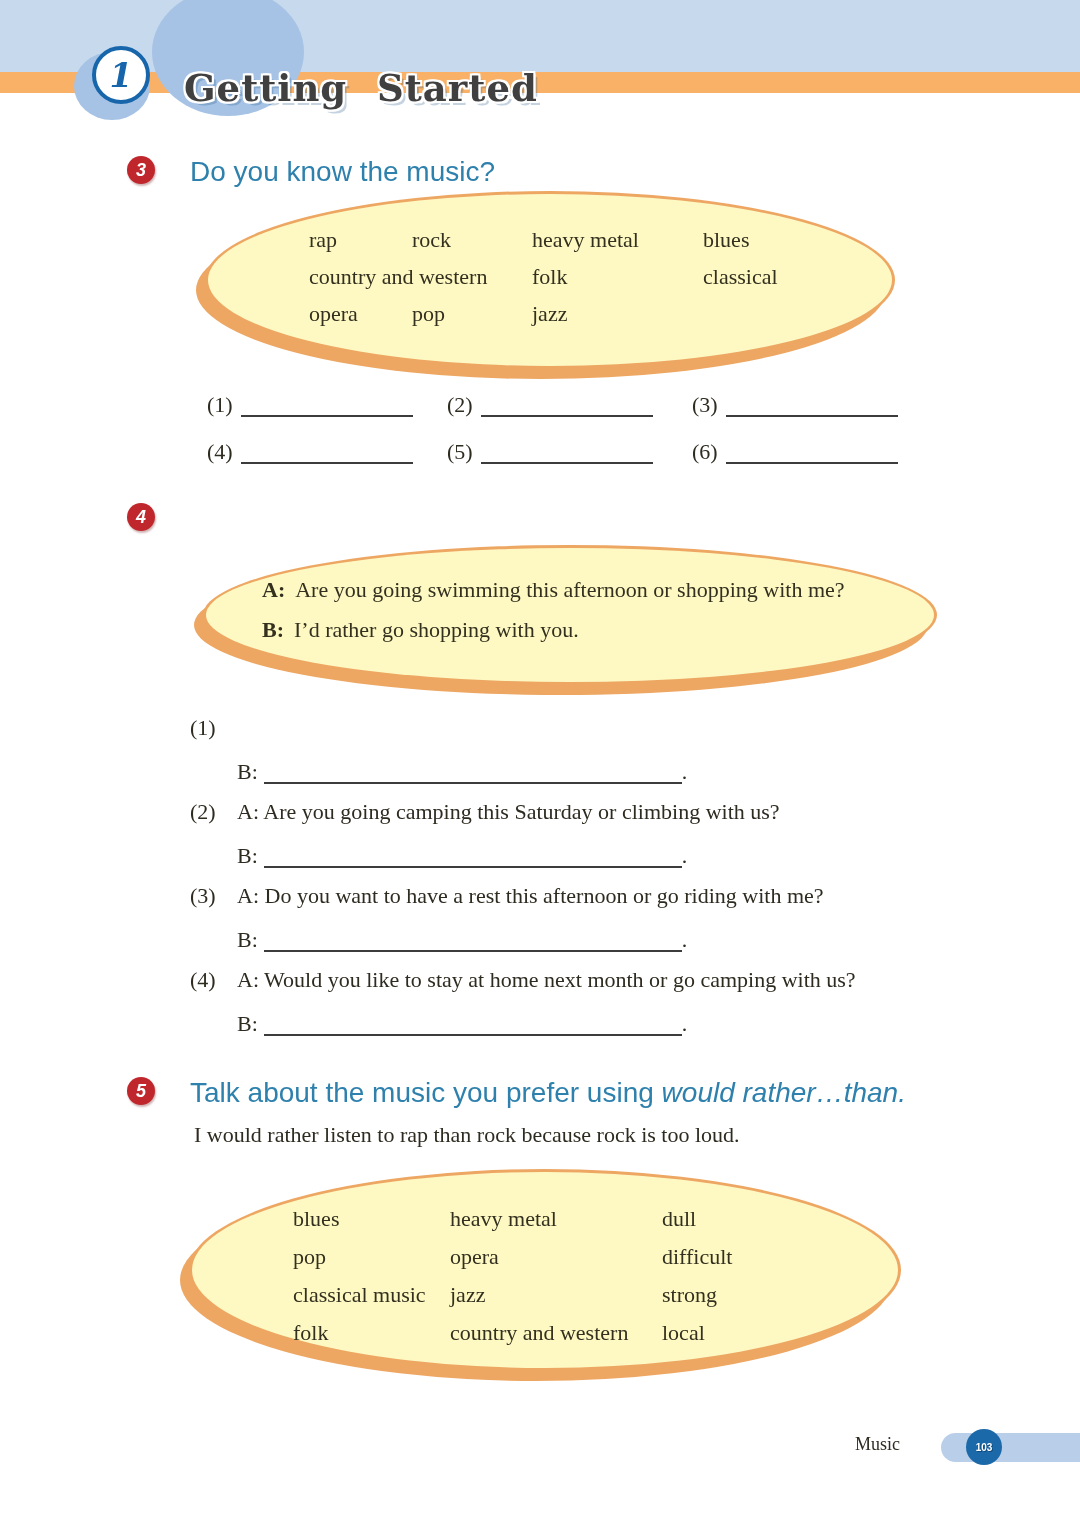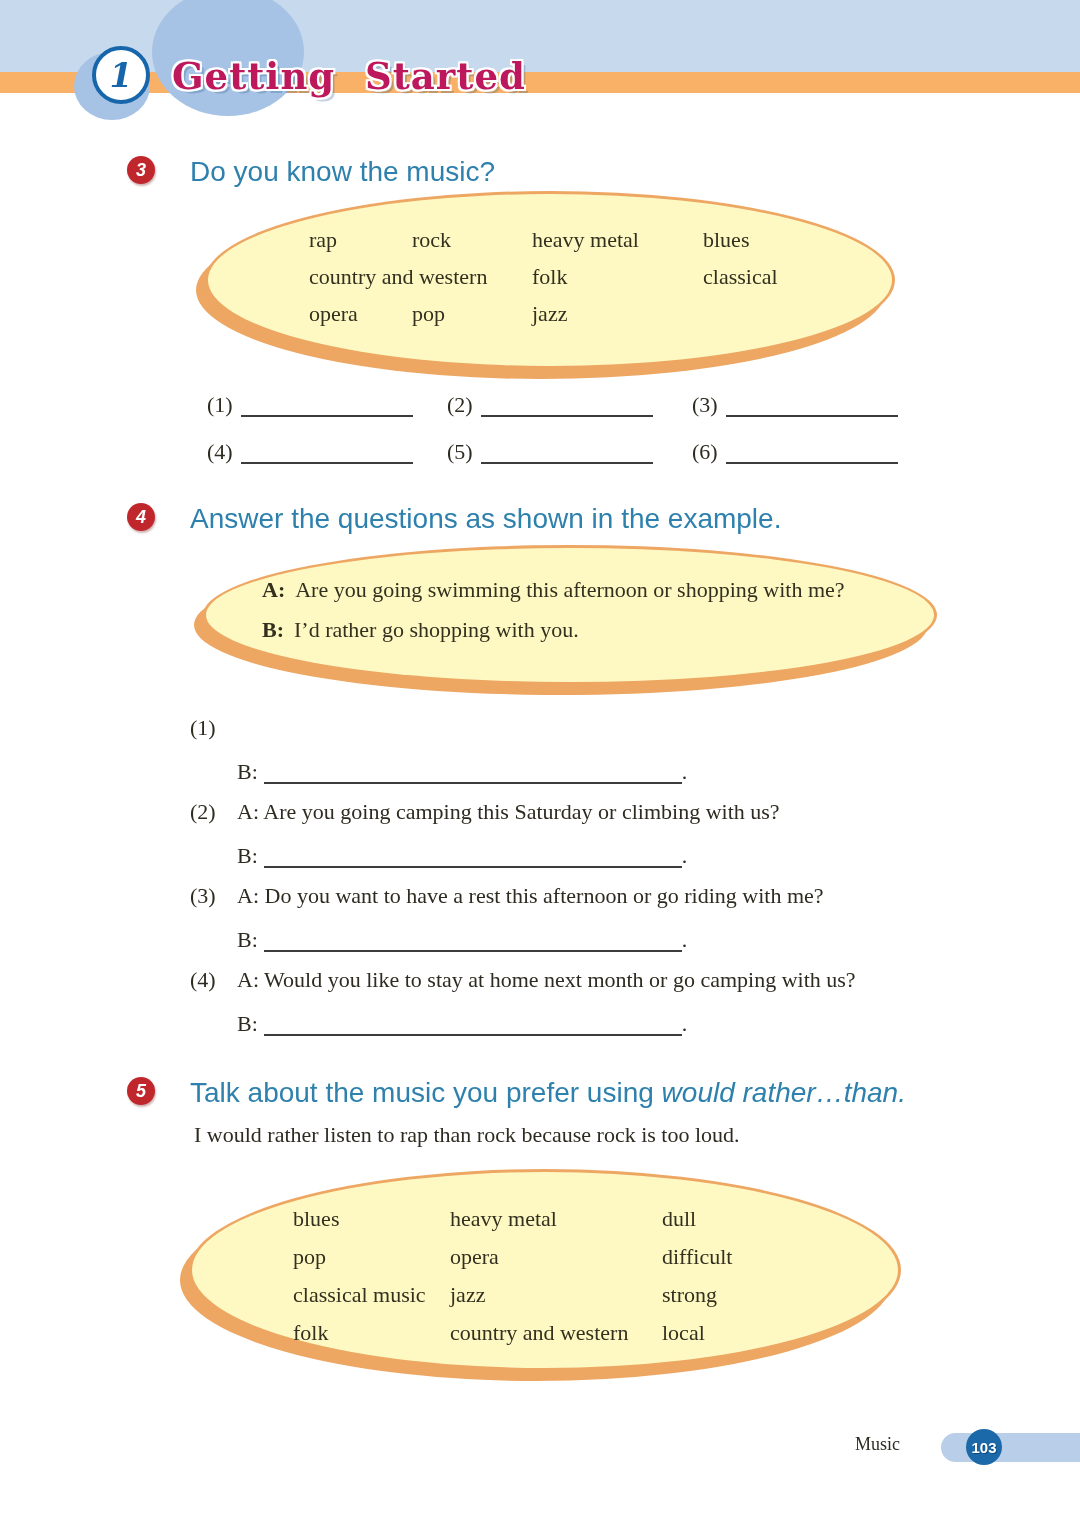--- a/index.html
+++ b/index.html
@@ -13,23 +13,23 @@
   .blob{position:absolute;border-radius:50%;background:#a6c3e5;z-index:2;}
   .blob1{left:152px;top:-12px;width:152px;height:128px;}
   .blob2{left:74px;top:52px;width:76px;height:68px;}
   .unit-badge{
     position:absolute;left:92px;top:46px;width:50px;height:50px;border-radius:50%;
     background:#ffffff;border:4px solid #1766ab;color:#1766ab;z-index:3;
     font-family:"DejaVu Serif",serif;font-weight:bold;font-style:italic;font-size:33px;
     display:flex;align-items:center;justify-content:center;
   }
   .page-title{
-    position:absolute;left:172px;top:54px;margin:0;z-index:3;
+    position:absolute;left:172px;top:54px;margin:12px;z-index:3;
     font-family:"DejaVu Serif",serif;font-weight:bold;font-size:37px;letter-spacing:1px;
-    word-spacing:16px;color:#be185d;
+    word-spacing:16px;color:#404040;
     text-shadow:-2px -2px 0 #fff,2px -2px 0 #fff,-2px 2px 0 #fff,2px 2px 0 #fff,
                 -2px 0 0 #fff,2px 0 0 #fff,0 -2px 0 #fff,0 2px 0 #fff,4px 4px 0 rgba(22,80,130,.25);
   }
   
   .ex-badge{
     position:absolute;width:28px;height:28px;border-radius:50%;background:#c0272d;
     color:#fff;font-family:"Liberation Sans",sans-serif;font-weight:bold;font-style:italic;
     font-size:18px;display:flex;align-items:center;justify-content:center;
     box-shadow:1px 2px 2px rgba(120,40,40,.35);
   }
@@ -83,21 +83,21 @@
   .ex5-sentence{position:absolute;left:194px;top:1122px;font-size:22px;color:#2e2b20;}
   
   .footer-label{position:absolute;left:855px;top:1434px;font-size:18px;color:#2e2b20;}
   .footer-pill{
     position:absolute;left:941px;top:1433px;width:139px;height:29px;
     background:#b9cfe9;border-radius:15px 0 0 15px;
   }
   .footer-circle{
     position:absolute;left:966px;top:1429px;width:36px;height:36px;border-radius:50%;
     background:#1c69a9;color:#fff;font-family:"Liberation Sans",sans-serif;
-    font-weight:bold;font-size:15px;display:flex;align-items:center;justify-content:center;
+    font-weight:bold;font-size:10px;display:flex;align-items:center;justify-content:center;
     text-shadow:1px 1px 0 rgba(0,40,80,.5);
   }
 </style>
 </head>
 <body>
 
 <div class="page">
 
   <div class="band-blue"></div>
   <div class="band-orange"></div>
@@ -127,21 +127,20 @@
   <div class="blanks">
     <div><span>(1)</span><span class="b-line"></span></div>
     <div><span>(2)</span><span class="b-line"></span></div>
     <div><span>(3)</span><span class="b-line"></span></div>
     <div><span>(4)</span><span class="b-line"></span></div>
     <div><span>(5)</span><span class="b-line"></span></div>
     <div><span>(6)</span><span class="b-line"></span></div>
   </div>
 
   <div class="ex-badge badge4">4</div>
-  <div class="ex-instruction ins4">Answer the questions as shown in the example.</div>
 
   <div class="word-ellipse ellipse2">
     <div class="example-dialog">
       <div class="row-a">
         <span class="dlg-label">A:</span><span>Are you going swimming this afternoon or shopping with me?</span>
       </div>
       <div class="row-b">
         <span class="dlg-label">B:</span><span>I’d rather go shopping with you.</span>
       </div>
     </div>

